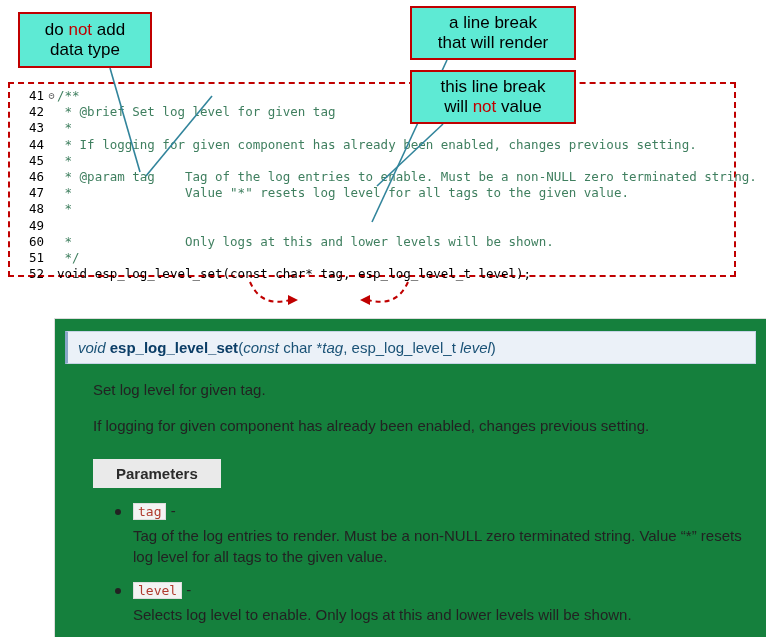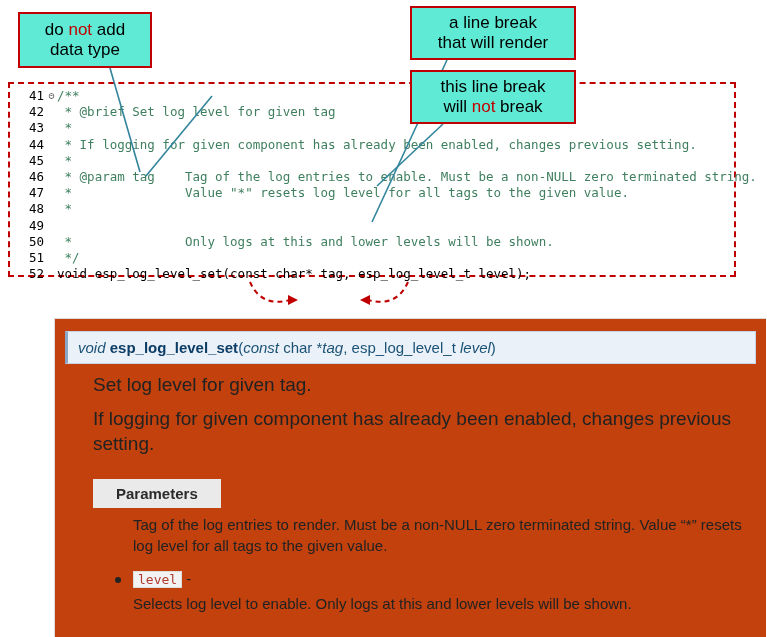--- a/index.html
+++ b/index.html
@@ -98,42 +98,42 @@
     color: #000000;
   }
 
   
   #doc-panel {
     position: absolute;
     left: 54px;
     top: 318px;
     width: 712px;
     height: 319px;
-    background: #c2410c;
+    background: #15803d;
     border-left: 1px solid #dcdcdc;
     border-top: 1px solid #dcdcdc;
     box-sizing: border-box;
     z-index: 2;
   }
   #doc-signature {
     margin: 12px 10px 0 10px;
     background: #ebf1f8;
     border: 1px solid #c6d4e6;
     border-left: 3px solid #8aa6c8;
     padding: 7px 10px;
     font-size: 15px;
     color: #1a5276;
     font-family: "Liberation Sans", sans-serif;
   }
   #doc-signature .sig-name { font-weight: bold; color: #0b3d66; }
   #doc-signature .sig-kw { font-style: italic; color: #1a5276; }
   #doc-signature .sig-param { font-style: italic; color: #1a5276; }
   .doc-para {
-    margin: 8px 10px 0 38px;
-    font-size: 19px;
+    margin: 16px 10px 0 38px;
+    font-size: 15px;
     color: #222222;
     line-height: 1.35;
   }
   #doc-params-head {
     margin: 22px 10px 0 38px;
     display: inline-block;
     background: #eaeaea;
     padding: 6px 23px;
     font-size: 15px;
     font-weight: bold;
@@ -206,21 +206,21 @@
   <div class="callout" id="callout-linebreak-renders">
     <span>
       <span>a line break</span><br>
       <span>that will render</span>
     </span>
   </div>
 
   <div class="callout" id="callout-linebreak-not-renders">
     <span>
       <span>this line break</span><br>
-      <span>will </span><span class="hl">not</span><span> break</span>
+      <span>will </span><span class="hl">not</span><span> value</span>
     </span>
   </div>
 
   <div id="code-panel">
 
     <div class="code-line">
       <span class="gutter">41</span>
       <span class="fold">⊝</span>
       <span class="code-text">/**</span>
     </div>
@@ -266,21 +266,21 @@
       <span class="fold"></span>
       <span class="code-text"> *</span>
     </div>
 
     <div class="code-line">
       <span class="gutter">49</span>
       <span class="fold"></span>
     </div>
 
     <div class="code-line">
-      <span class="gutter">50</span>
+      <span class="gutter">60</span>
       <span class="fold"></span>
       <span class="code-text"> *               Only logs at this and lower levels will be shown.</span>
     </div>
 
     <div class="code-line">
       <span class="gutter">51</span>
       <span class="fold"></span>
       <span class="code-text"> */</span>
     </div>
 
@@ -297,20 +297,24 @@
     <div id="doc-signature">
       <span class="sig-kw">void</span>
       <span class="sig-name">esp_log_level_set</span><span>(</span><span class="sig-kw">const</span><span> char *</span><span class="sig-param">tag</span><span>, </span><span>esp_log_level_t </span><span class="sig-param">level</span><span>)</span>
     </div>
 
     <div class="doc-para">Set log level for given tag.</div>
     <div class="doc-para">If logging for given component has already been enabled, changes previous setting.</div>
 
     <div id="doc-params-head">Parameters</div>
 
+    <div class="param-item param-bullet">
+      <span class="param-code">tag</span>
+      <span>-</span>
+    </div>
     <div class="param-desc">Tag of the log entries to render. Must be a non-NULL zero terminated string. Value “*” resets log level for all tags to the given value.</div>
 
     <div class="param-item param-bullet">
       <span class="param-code">level</span>
       <span>-</span>
     </div>
     <div class="param-desc">Selects log level to enable. Only logs at this and lower levels will be shown.</div>
 
   </div>
 

